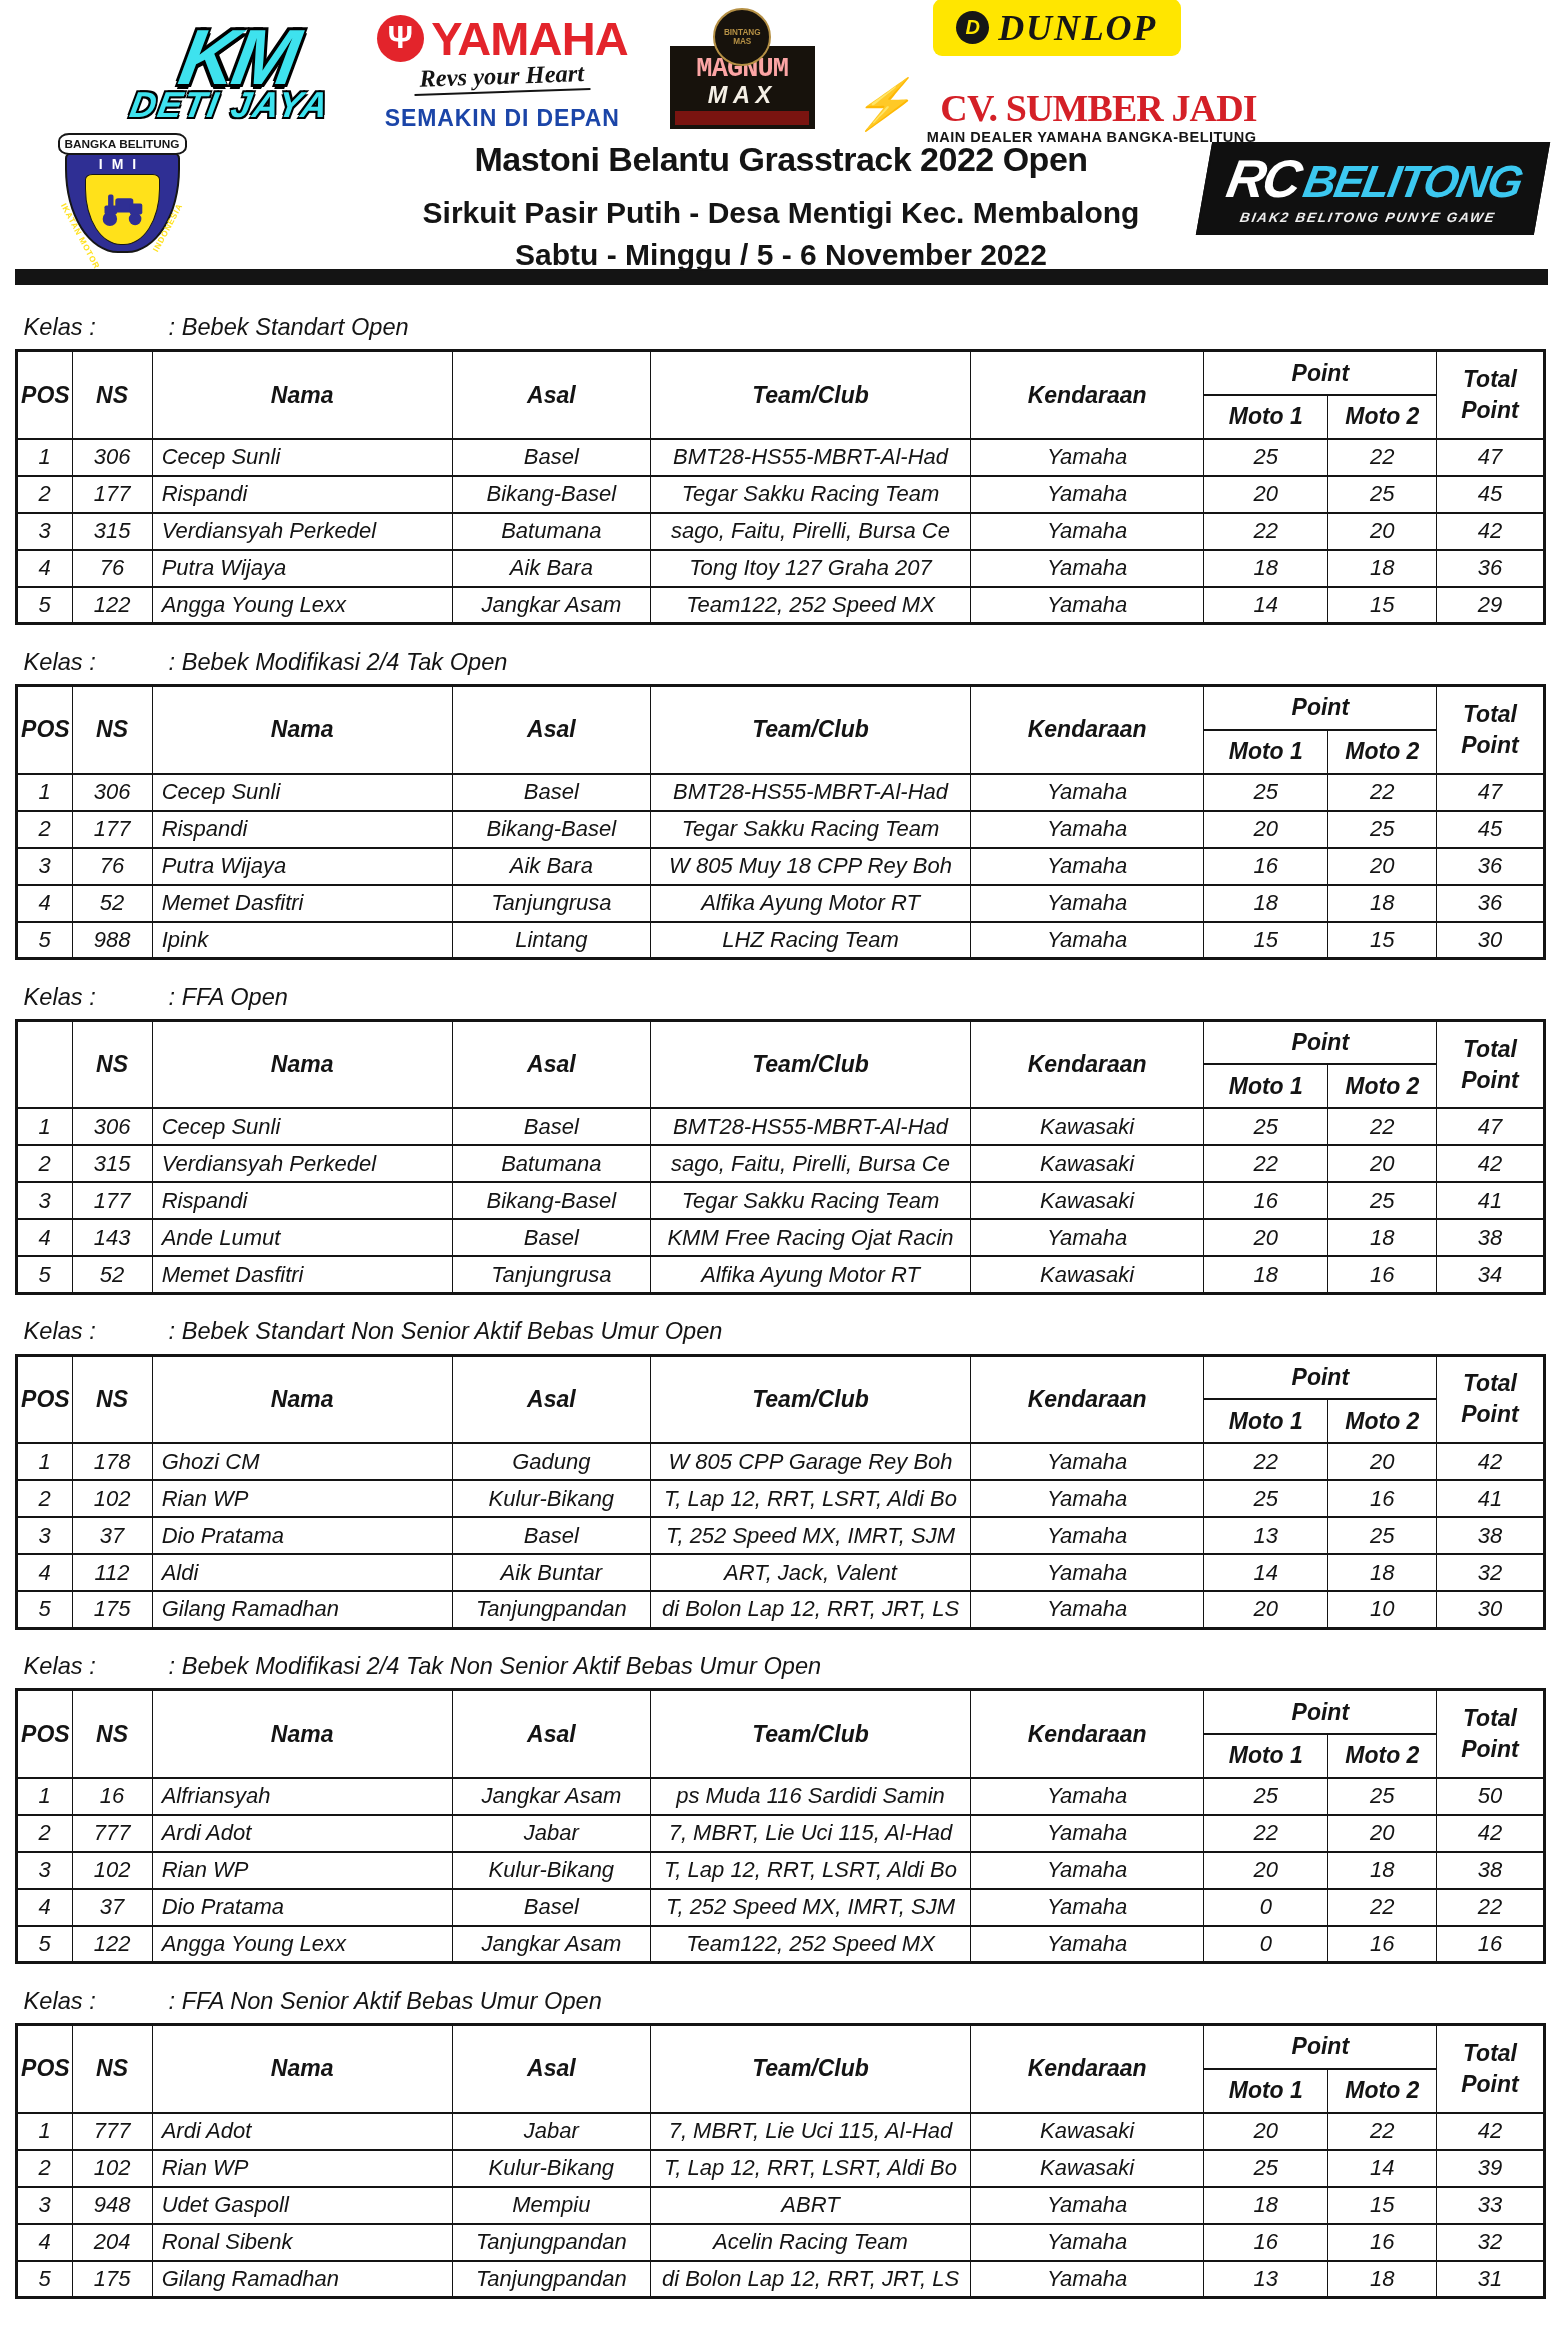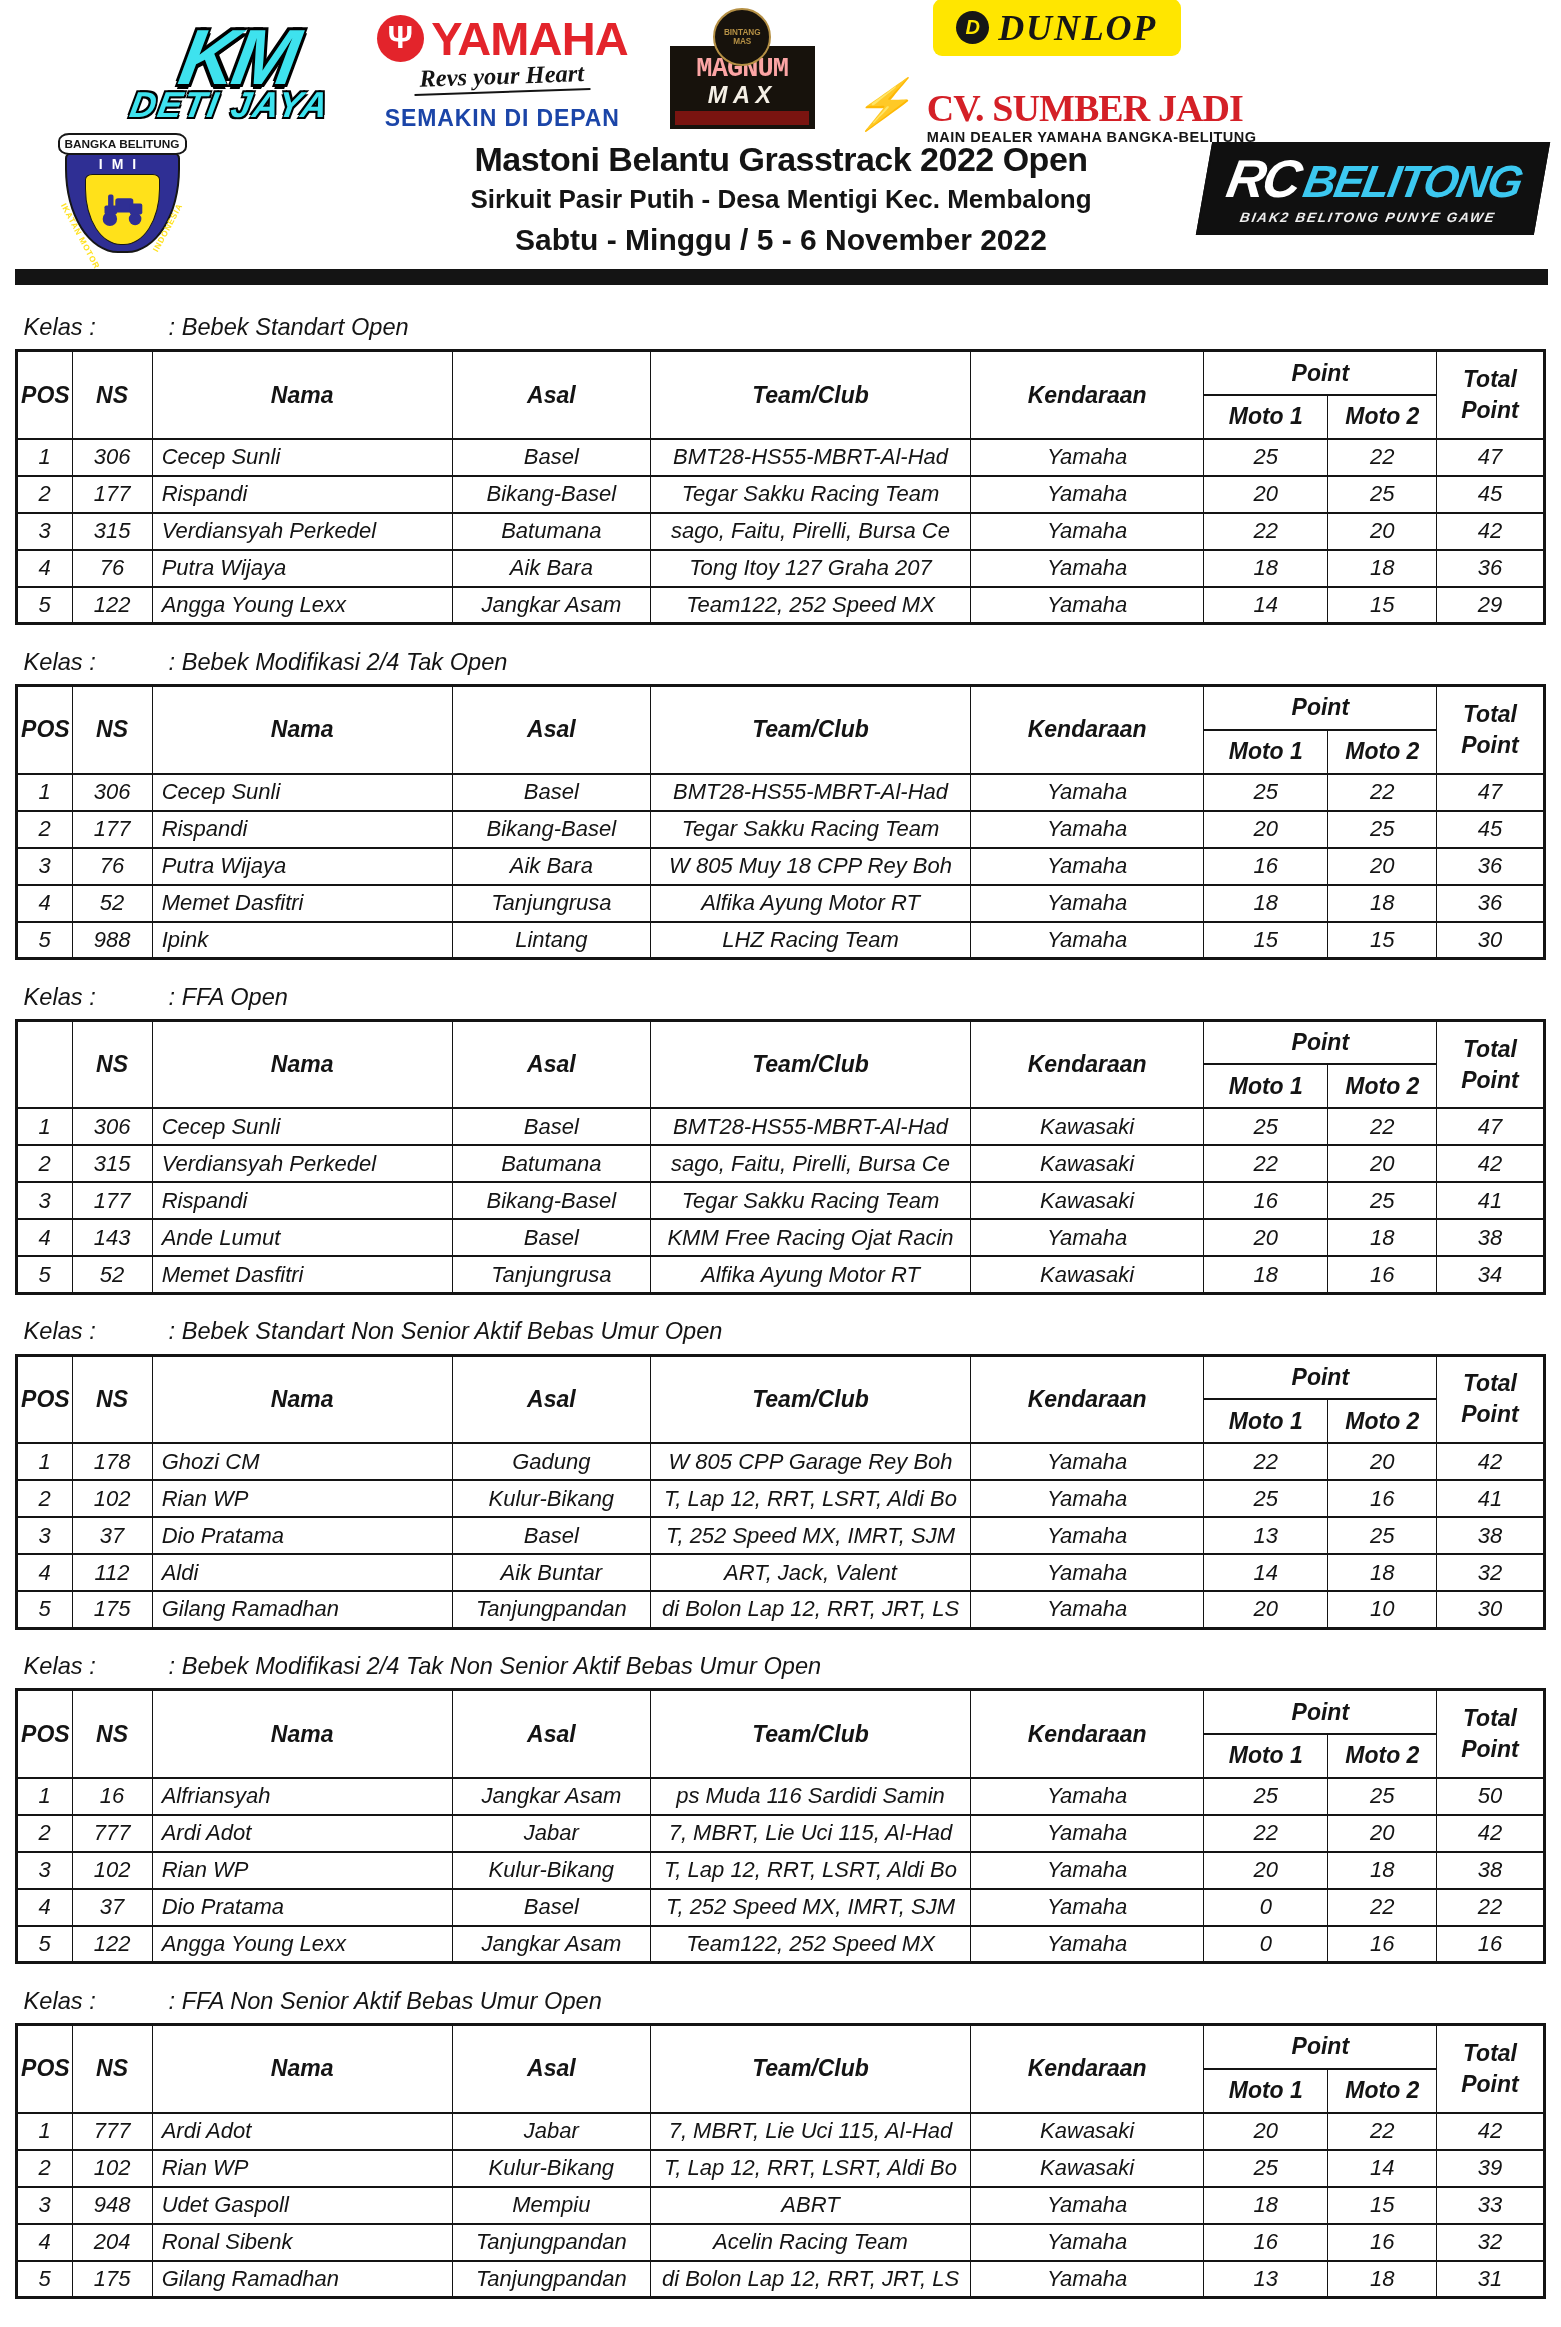--- a/index.html
+++ b/index.html
@@ -62,21 +62,21 @@
   .dunlop-logo {
     background:#ffe600; border-radius:9px; padding:7.3px 23.6px; display:flex; align-items:center; gap:9px;
   }
   .dunlop-d {
     width:33px; height:33px; border-radius:50%; background:#161616; color:#ffe600;
     display:flex; align-items:center; justify-content:center; font-weight:bold; font-size:20px; font-style:italic;
   }
   .dunlop-word { font-family:"Liberation Serif", serif; font-weight:bold; font-style:italic; font-size:36px; color:#161616; letter-spacing:1.8px; }
   .sumberjadi-logo { display:flex; align-items:center; gap:9px; }
   .bolt-icon { font-size:49px; color:#161616; transform:skewX(-12deg); line-height:1; }
-  .sj-text { text-align:left;margin-top:24px; }
+  .sj-text { text-align:right;margin-top:24px; }
   .sj-name { font-family:"Liberation Serif", serif; font-size:38px; font-weight:bold; color:#d42027; letter-spacing:-0.9px; line-height:1; }
   .sj-sub { font-size:14.5px; font-weight:bold; color:#161616; letter-spacing:0.5px; margin-top:1.8px; }
 
   
   .title-row { position:relative; height:120px; margin-top:1.8px; }
   .imi-badge { position:absolute; left:54px; top:-3.6px; width:136px; height:116px; }
   .imi-banner {
     position:relative; z-index:2; margin:0 auto; width:129px; background:#fff; border:2.7px solid #161616;
     border-radius:11px/8.2px; text-align:center; font-size:11.8px; font-weight:bold; color:#161616; padding:1.8px 0;
   }
@@ -89,21 +89,21 @@
     margin:1.8px auto 0; width:75px; height:71px; background:#ffe11a; border:1.8px solid #161616;
     border-radius:7.3px 7.3px 36px 36px / 5.5px 5.5px 56px 56px; display:flex; align-items:center; justify-content:center;
   }
   .imi-side-left, .imi-side-right {
     position:absolute; color:#ffe11a; font-weight:bold; font-size:8.2px; letter-spacing:0.9px; white-space:nowrap;
   }
   .imi-side-left { left:0.9px; top:49px; transform:rotate(62deg); transform-origin:left top; }
   .imi-side-right { right:0.9px; top:49px; transform:rotate(-62deg); transform-origin:right top; }
   .title-center { text-align:center; padding-top:3.6px; font-weight:bold; color:#141414; }
   .title-line1 { font-size:34px; letter-spacing:-0.5px; }
-  .title-line2 { font-size:26px; margin-top:5px; }
+  .title-line2 { font-size:30px; margin-top:17px; }
   .title-line3 { font-size:30px; margin-top:7.3px; }
   .rc-logo {
     position:absolute; right:20px; top:5.5px; width:338px; height:93px; background:#101010;
     transform:skewX(-10deg); border:2.7px solid #101010; display:flex; flex-direction:column;
     align-items:center; justify-content:center; line-height:1;
   }
   .rc-top { font-weight:bold; font-style:italic; }
   .rc-rc { color:#ffffff; font-size:53px; letter-spacing:-2.7px; }
   .rc-belitong { color:#3cc8f0; font-size:45px; letter-spacing:-1.8px; margin-left:5.5px; }
   .rc-tag { color:#efefef; font-size:13.6px; font-weight:bold; font-style:italic; letter-spacing:1.8px; margin-top:5.5px; }

